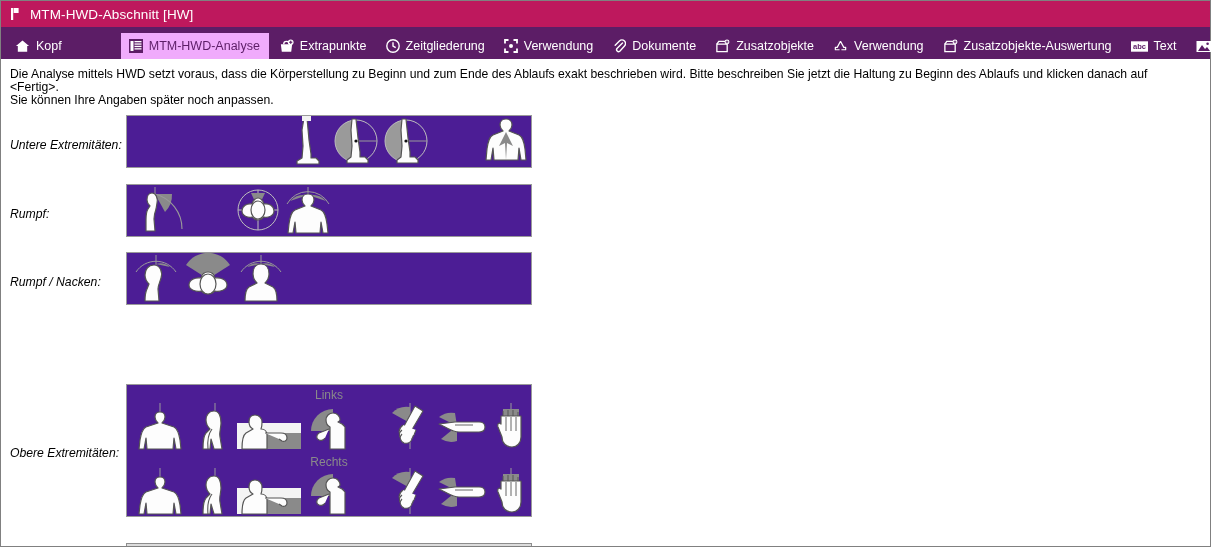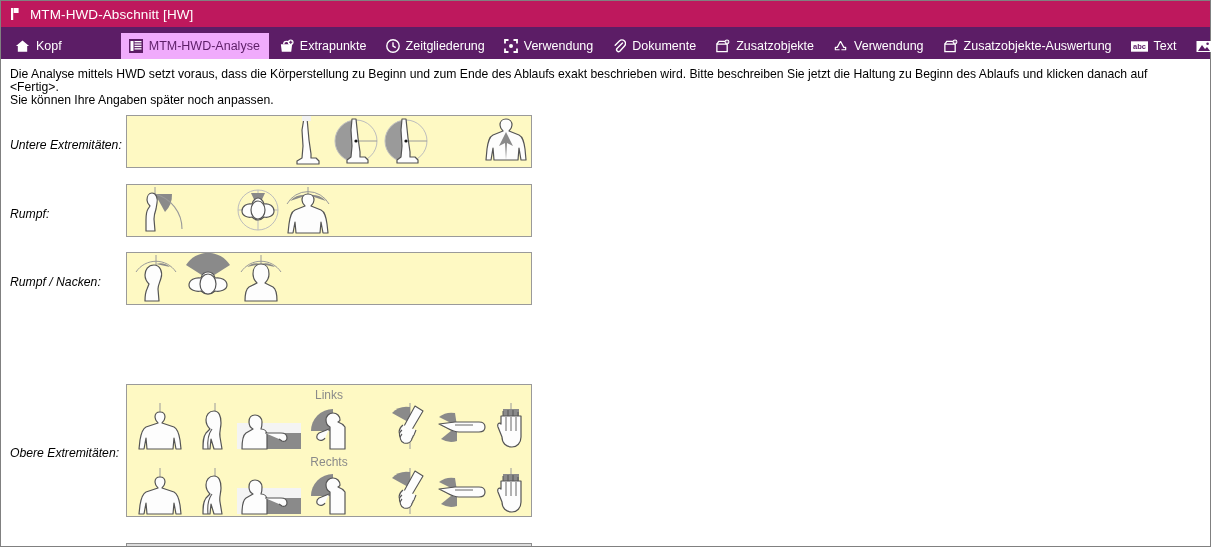--- a/index.html
+++ b/index.html
@@ -38,21 +38,21 @@
   
   .content{flex:1 1 auto;position:relative;background:#ffffff;overflow:hidden;}
   .intro{
     position:absolute;left:9px;top:9px;width:1180px;
     font-size:12.2px;color:#000;line-height:13px;
   }
   .rowlabel{
     position:absolute;left:9px;font-size:12.2px;color:#000;white-space:nowrap;font-style:italic;
   }
   .panel{
-    position:absolute;left:125px;background:#fef9c3;border:1px solid #9a9a9a;
+    position:absolute;left:125px;background:#4c1d95;border:1px solid #9a9a9a;
     box-sizing:border-box;
   }
   .fertig{
     position:absolute;left:125px;top:484px;width:406px;height:60px;
     background:#dcdcdc;border:1px solid #8d8d8d;box-sizing:border-box;
     display:flex;align-items:center;justify-content:center;
     font-size:12.2px;color:#000;cursor:default;
   }
   .sideLbl{
     position:absolute;width:100%;text-align:center;font-size:12px;color:#8a8a8a;

